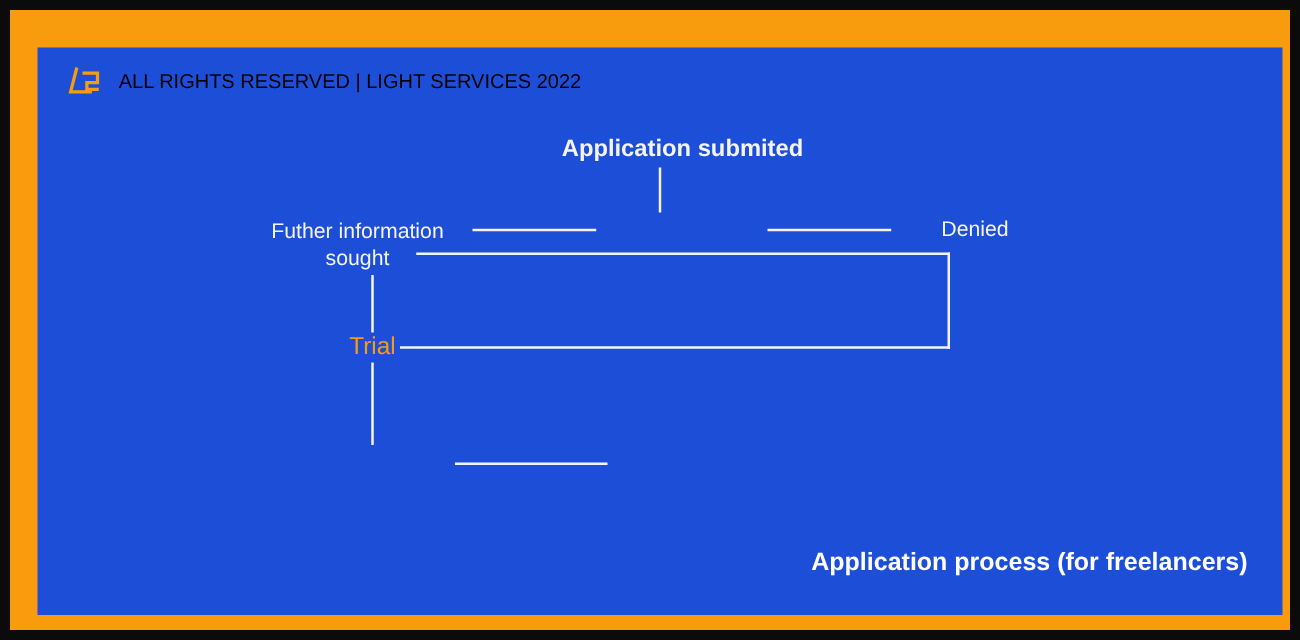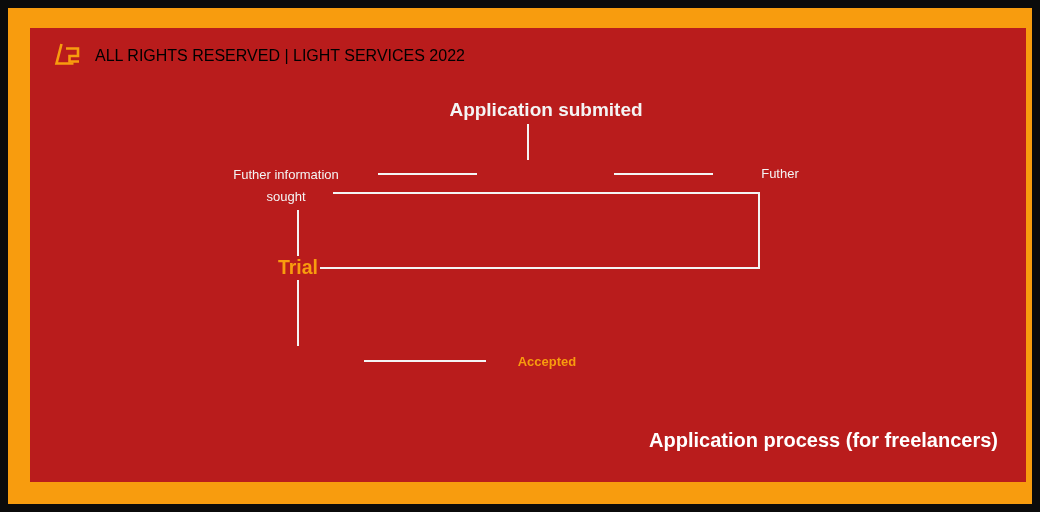--- a/index.html
+++ b/index.html
@@ -30,24 +30,24 @@
     width: 1024px;
     height: 496px;
     background: #F89C0E;
     box-sizing: border-box;
   }
 
   
   #panel {
     position: absolute;
     left: 22px;
-    top: 20px;
+    top: 30px;
     width: 996px;
     height: 454px;
-    background: #b91c1c;
+    background: #1d4ed8;
     box-sizing: border-box;
     overflow: hidden;
   }
 
   
   #header {
     position: absolute;
     left: 22px;
     top: 14px;
     display: flex;
@@ -66,27 +66,27 @@
     left: 0;
     top: 0;
     width: 996px;
     height: 414px;
     border-radius: 22px;
   }
 
   .node {
     position: absolute;
     color: #F4F4F4;
-    font-size: 13px;
+    font-size: 17px;
     line-height: 19px;
     white-space: pre-line;
     font-family: "Liberation Sans", sans-serif;
   }
   .node.bold { font-weight: bold; }
-  .node.accent { color: #F89C0E; font-weight: bold; }
+  .node.accent { color: #F89C0E; font-weight: normal; }
 
   .n-app-submitted {
     left: 416px;
     top: 72px;
     width: 200px;
     text-align: center;
     font-weight: bold;
     font-size: 19px;
   }
   .n-further {
@@ -189,26 +189,25 @@
         <div class="conn v" style="left:267px; top:252px; height:66px;"></div>
 
         <div class="conn h" style="left:334px; top:332px; width:122px;"></div>
 
         <div class="node bold n-app-submitted">Application submited</div>
 
         <div class="node n-further">Futher information
 sought</div>
 
 
-        <div class="node n-denied">Futher</div>
+        <div class="node n-denied">Denied</div>
 
         <div class="node accent n-trial">Trial</div>
 
 
-        <div class="node accent n-accepted">Accepted</div>
 
       </div>
 
       <div id="caption">Application process (for freelancers)</div>
 
     </div>
   </div>
 </div>
 
 </body></html>

